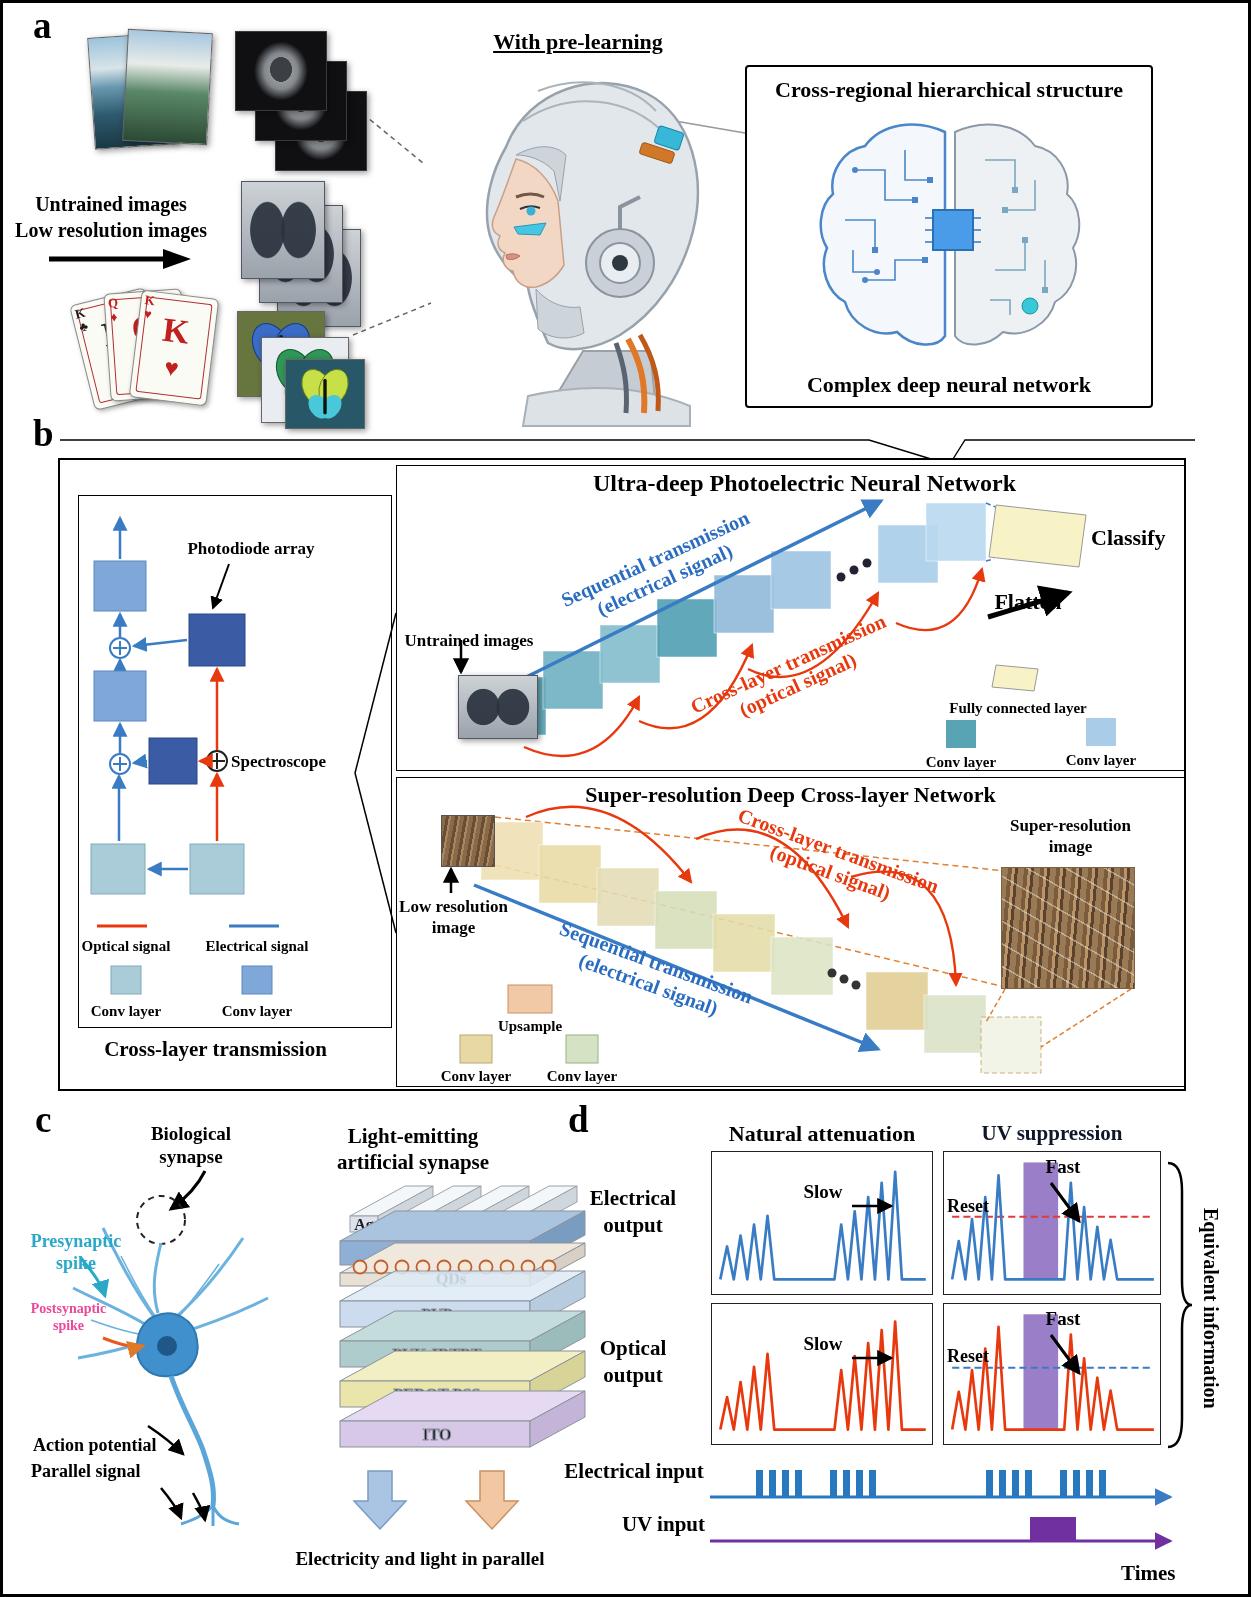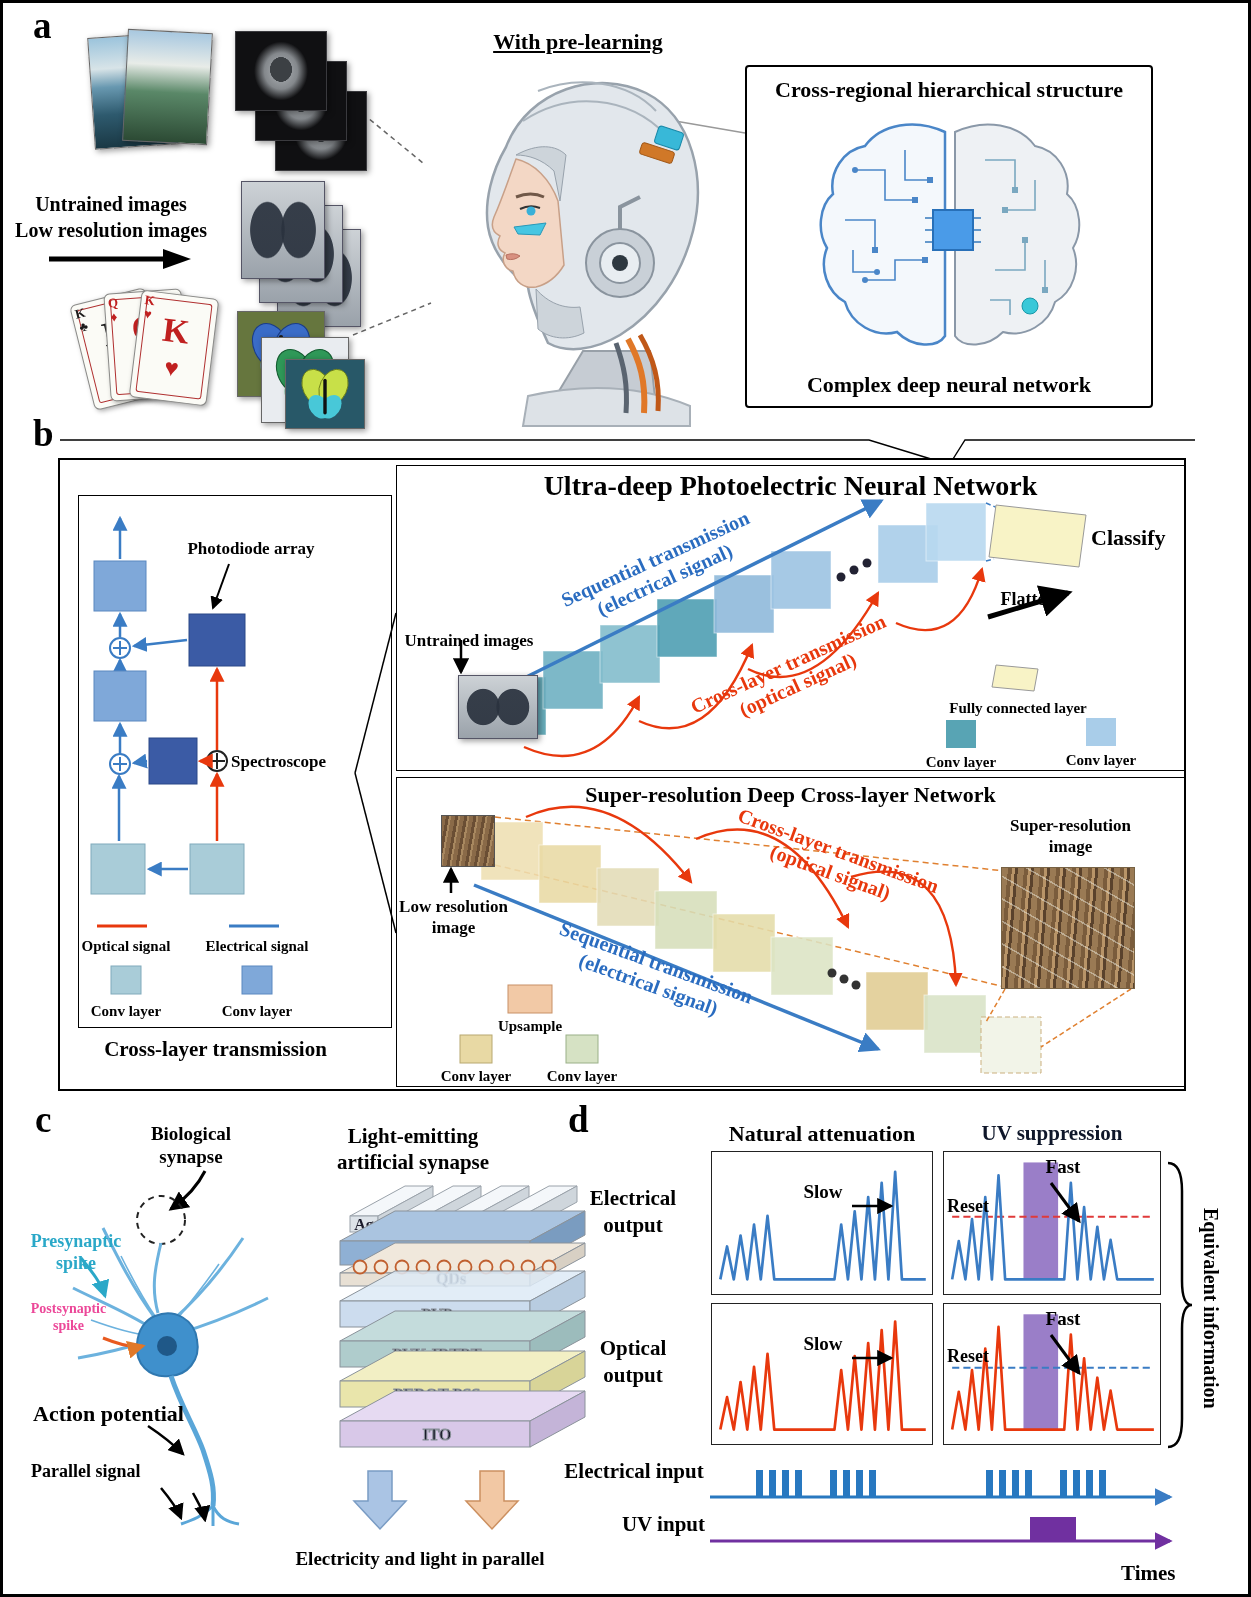--- a/index.html
+++ b/index.html
@@ -249,21 +249,21 @@
 </svg>
 </div>
 <div class="abs b ctr" style="left:70px;top:1034px;width:285px;font-size:21px">Cross-layer transmission</div>
 
 <svg class="abs" style="left:349px;top:595px" width="46" height="345" viewBox="0 0 46 345">
   <line x1="3" y1="175" x2="44" y2="15" stroke="#000" stroke-width="1.5"></line>
   <line x1="3" y1="175" x2="44" y2="335" stroke="#000" stroke-width="1.5"></line>
 </svg>
 
 <div class="abs" style="left:393px;top:462px;width:789px;height:306px;border:1.5px solid #000;background:#fff"></div>
-<div class="abs b ctr" style="left:393px;top:467px;width:789px;font-size:28px">Ultra-deep Photoelectric Neural Network</div>
+<div class="abs b ctr" style="left:407px;top:467px;width:789px;font-size:24px">Ultra-deep Photoelectric Neural Network</div>
 <svg class="abs" style="left:393px;top:462px" width="789" height="306" viewBox="0 0 789 306">
   <g>
     <rect x="90" y="212" width="60" height="58" fill="#58a4b4" fill-opacity=".9" stroke="#ffffff" stroke-opacity=".5"></rect>
     <rect x="147" y="186" width="60" height="58" fill="#6fb0c2" fill-opacity=".9" stroke="#ffffff" stroke-opacity=".5"></rect>
     <rect x="204" y="160" width="60" height="58" fill="#83bccc" fill-opacity=".9" stroke="#ffffff" stroke-opacity=".5"></rect>
     <rect x="261" y="134" width="60" height="58" fill="#4f9fb2" fill-opacity=".9" stroke="#ffffff" stroke-opacity=".5"></rect>
     <rect x="318" y="110" width="60" height="58" fill="#8fb9da" fill-opacity=".9" stroke="#ffffff" stroke-opacity=".5"></rect>
     <rect x="375" y="86" width="60" height="58" fill="#9cc3e2" fill-opacity=".9" stroke="#ffffff" stroke-opacity=".5"></rect>
     <rect x="482" y="60" width="60" height="58" fill="#a9cde9" fill-opacity=".9" stroke="#ffffff" stroke-opacity=".5"></rect>
     <rect x="530" y="38" width="60" height="58" fill="#b8d8f0" fill-opacity=".9" stroke="#ffffff" stroke-opacity=".5"></rect>
@@ -296,21 +296,21 @@
   <polygon points="600,200 642,204 638,226 596,222" fill="#f8f3c6" stroke="#999"></polygon>
   <text class="svgt-s" x="622" y="248" text-anchor="middle">Fully connected layer</text>
   <rect x="550" y="255" width="30" height="28" fill="#58a4b4"></rect>
   <text class="svgt-s" x="565" y="302" text-anchor="middle">Conv layer</text>
   <rect x="690" y="253" width="30" height="28" fill="#a9cde9"></rect>
   <text class="svgt-s" x="705" y="300" text-anchor="middle">Conv layer</text>
 </svg>
 <div class="abs b ctr" style="left:396px;top:628px;width:140px;font-size:17px">Untrained images</div>
 <div class="abs xray" style="left:455px;top:672px;width:80px;height:64px;z-index:5"></div>
 <div class="abs b" style="left:1088px;top:522px;width:95px;font-size:22px">Classify</div>
-<div class="abs b ctr" style="left:980px;top:586px;width:90px;font-size:18px">Flatten</div>
+<div class="abs b ctr" style="left:980px;top:586px;width:90px;font-size:22px">Flatten</div>
 
 <div class="abs" style="left:393px;top:774px;width:789px;height:310px;border:1.5px solid #000;background:#fff"></div>
 <div class="abs b ctr" style="left:393px;top:779px;width:789px;font-size:22px">Super-resolution Deep Cross-layer Network</div>
 <svg class="abs" style="left:393px;top:774px" width="789" height="310" viewBox="0 0 789 310">
   <line x1="99" y1="40" x2="609" y2="94" stroke="#e08030" stroke-width="1.5" stroke-dasharray="6 4"></line>
   <line x1="99" y1="88" x2="609" y2="210" stroke="#e08030" stroke-width="1.5" stroke-dasharray="6 4"></line>
   <g>
     <rect x="85" y="45" width="62" height="58" fill="#eedfb2" fill-opacity=".88" stroke="#ffffff" stroke-opacity=".5"></rect>
     <rect x="143" y="68" width="62" height="58" fill="#e8d9a4" fill-opacity=".88" stroke="#ffffff" stroke-opacity=".5"></rect>
     <rect x="201" y="91" width="62" height="58" fill="#e2dcb6" fill-opacity=".88" stroke="#ffffff" stroke-opacity=".5"></rect>
@@ -394,21 +394,21 @@
   <path d="M118,300 C128,312 134,320 138,330" fill="none" stroke="#000" stroke-width="2.5" marker-end="url(#m-black)"></path>
   <path d="M150,305 C156,316 160,322 162,332" fill="none" stroke="#000" stroke-width="2.5" marker-end="url(#m-black)"></path>
 </svg>
 
 <div class="abs b ctr" style="left:18px;top:1228px;width:110px;font-size:18px;line-height:1.2;color:#2aa8c8">
   <span>Presynaptic</span><br><span>spike</span>
 </div>
 <div class="abs b ctr" style="left:8px;top:1298px;width:115px;font-size:14px;line-height:1.2;color:#ec4899">
   <span>Postsynaptic</span><br><span>spike</span>
 </div>
-<div class="abs b" style="left:30px;top:1398px;width:160px;font-size:22px">Action potential</div>
+<div class="abs b" style="left:30px;top:1432px;width:160px;font-size:18px">Action potential</div>
 <div class="abs b" style="left:28px;top:1458px;width:150px;font-size:18px">Parallel signal</div>
 
 <div class="abs b ctr" style="left:300px;top:1120px;width:220px;font-size:21px;line-height:1.25">
   <span>Light-emitting</span><br><span>artificial synapse</span>
 </div>
 
 <svg class="abs" style="left:262px;top:1168px" width="320" height="390" viewBox="0 0 320 390">
   <g>
     <g stroke="#9aa2aa" stroke-width="1">
       <polygon points="85,45 140,15 168,15 113,45" fill="#f4f7fa"></polygon>

